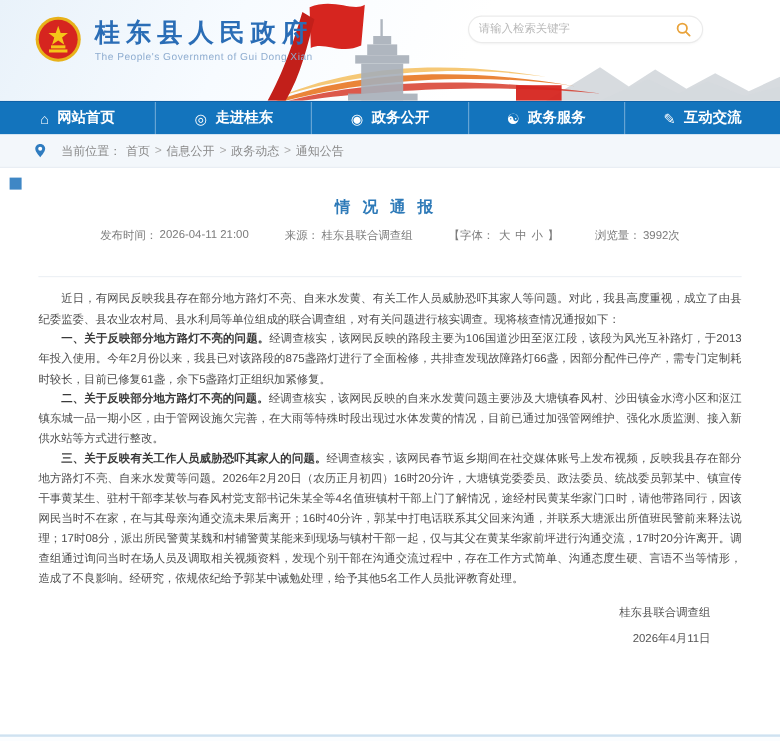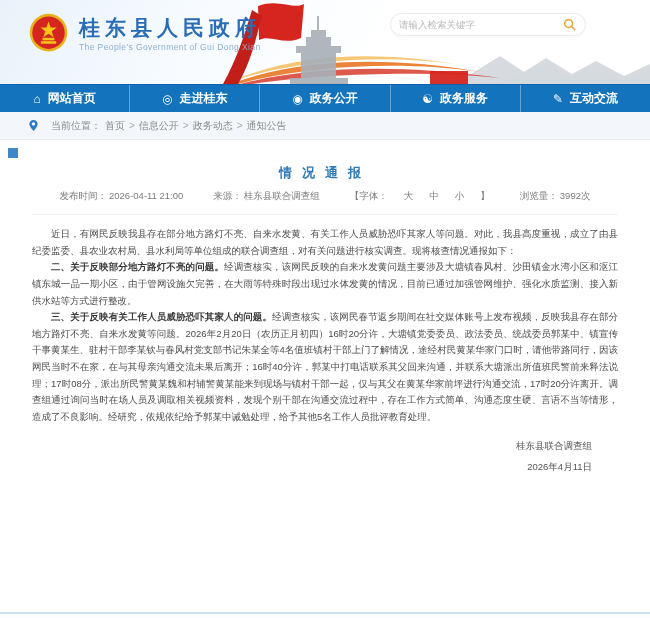--- a/index.html
+++ b/index.html
@@ -36,23 +36,23 @@
   .crumb-sep { color:#aaa; }
   .pin-ico { margin-right:8px; display:flex; }
 
   .decor-square { position:absolute; left:8px; top:148px; width:10px; height:10px; background:#3f87c5; }
 
   
   .content { padding:0 32px; }
   .article-title { margin:24px 0 8px; text-align:center; font-size:13px; font-weight:bold;
     color:#2e7ab8; letter-spacing:10px; }
   .meta-row { display:flex; justify-content:center; align-items:flex-start; gap:30px;
-    font-size:9.5px; color:#7c7c7c; padding-bottom:11px; border-bottom:1px solid #edf1f5; }
+    font-size:9.5px; color:#7c7c7c; padding-bottom:27px; border-bottom:1px solid #edf1f5; }
   .meta-item { display:flex; gap:2px; }
-  .font-ctrl { display:flex; gap:16px; }
+  .font-ctrl { display:flex; gap:4px; }
   .font-ctrl span[data-interactable="true"] { cursor:pointer; }
   .article-body { margin-top:11px; font-size:9.5px; color:#4d4d4d; line-height:1.75; text-align:justify; }
   .article-body p { text-indent:2em; margin:0; }
   .para-lead { font-weight:bold; color:#3a3a3a; }
   .signature-block { margin-top:9px; padding-right:26px; text-align:right; font-size:9.5px;
     color:#555; line-height:2.3; }
 
   .page-footer { position:absolute; left:0; bottom:0; width:650px; height:6px;
     border-top:2px solid #cfe2f1; background:#fbfdff; }
 </style>
@@ -173,20 +173,21 @@
         <span data-interactable="false">】</span>
       </span>
       <span class="meta-item" data-interactable="false">
         <span data-interactable="false">浏览量：</span>
         <span data-interactable="false">3992次</span>
       </span>
     </div>
 
     <div class="article-body" data-interactable="false">
       <p data-interactable="false"><span class="para-lead" data-interactable="false"></span><span data-interactable="false">近日，有网民反映我县存在部分地方路灯不亮、自来水发黄、有关工作人员威胁恐吓其家人等问题。对此，我县高度重视，成立了由县纪委监委、县农业农村局、县水利局等单位组成的联合调查组，对有关问题进行核实调查。现将核查情况通报如下：</span></p>
+      <p data-interactable="false"><span class="para-lead" data-interactable="false">一、关于反映部分地方路灯不亮的问题。</span><span data-interactable="false">经调查核实，该网民反映的路段主要为106国道沙田至沤江段，该段为风光互补路灯，于2013年投入使用。今年2月份以来，我县已对该路段的875盏路灯进行了全面检修，共排查发现故障路灯66盏，因部分配件已停产，需专门定制耗时较长，目前已修复61盏，余下5盏路灯正组织加紧修复。</span></p>
       <p data-interactable="false"><span class="para-lead" data-interactable="false">二、关于反映部分地方路灯不亮的问题。</span><span data-interactable="false">经调查核实，该网民反映的自来水发黄问题主要涉及大塘镇春风村、沙田镇金水湾小区和沤江镇东城一品一期小区，由于管网设施欠完善，在大雨等特殊时段出现过水体发黄的情况，目前已通过加强管网维护、强化水质监测、接入新供水站等方式进行整改。</span></p>
       <p data-interactable="false"><span class="para-lead" data-interactable="false">三、关于反映有关工作人员威胁恐吓其家人的问题。</span><span data-interactable="false">经调查核实，该网民春节返乡期间在社交媒体账号上发布视频，反映我县存在部分地方路灯不亮、自来水发黄等问题。2026年2月20日（农历正月初四）16时20分许，大塘镇党委委员、政法委员、统战委员郭某中、镇宣传干事黄某生、驻村干部李某钦与春风村党支部书记朱某全等4名值班镇村干部上门了解情况，途经村民黄某华家门口时，请他带路同行，因该网民当时不在家，在与其母亲沟通交流未果后离开；16时40分许，郭某中打电话联系其父回来沟通，并联系大塘派出所值班民警前来释法说理；17时08分，派出所民警黄某魏和村辅警黄某能来到现场与镇村干部一起，仅与其父在黄某华家前坪进行沟通交流，17时20分许离开。调查组通过询问当时在场人员及调取相关视频资料，发现个别干部在沟通交流过程中，存在工作方式简单、沟通态度生硬、言语不当等情形，造成了不良影响。经研究，依规依纪给予郭某中诫勉处理，给予其他5名工作人员批评教育处理。</span></p>
     </div>
 
     <div class="signature-block" data-interactable="false">
       <div data-interactable="false">桂东县联合调查组</div>
       <div data-interactable="false">2026年4月11日</div>
     </div>
   </div>
 

